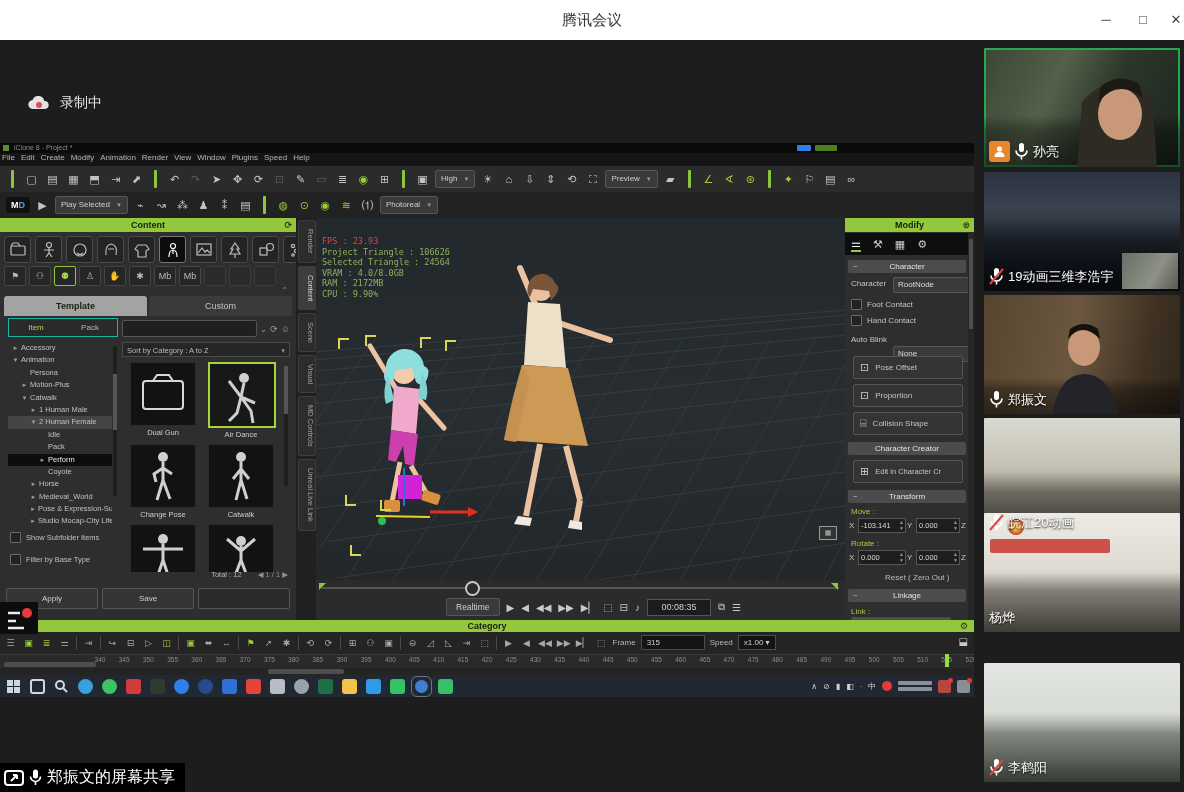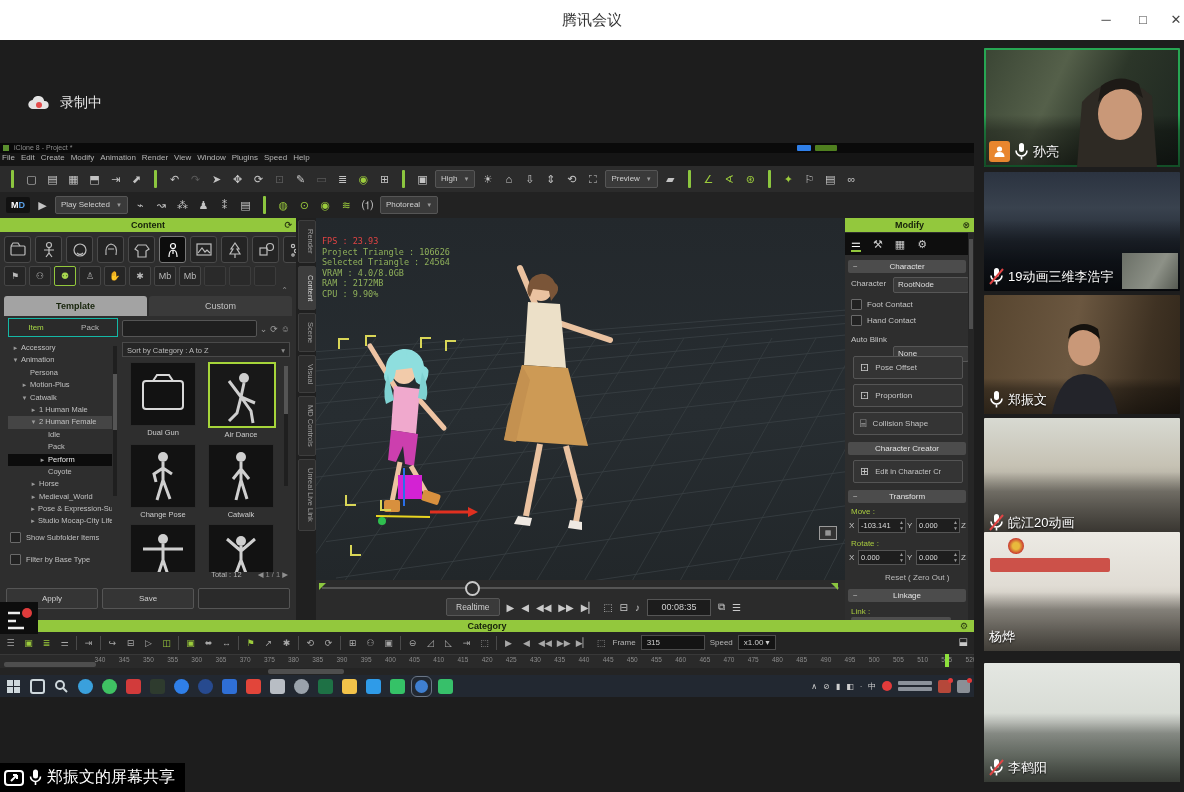--- a/index.html
+++ b/index.html
@@ -978,21 +978,21 @@
             <svg width="15" height="19" viewBox="0 0 15 19">
               <rect x="5" y="1" width="5" height="9" rx="2.5" fill="#fff"></rect>
               <path d="M2 8.5 a5.5 5.5 0 0 0 11 0" stroke="#fff" stroke-width="1.6" fill="none"></path>
               <line x1="7.5" y1="14.5" x2="7.5" y2="17.5" stroke="#fff" stroke-width="1.6"></line>
               <line x1="1" y1="17" x2="14" y2="2" stroke="#e04545" stroke-width="2"></line>
             </svg>
           </span>
           <span>皖江20动画</span>
         </div>
       </div>
-      <div class="tile scene4" style="top: 492px;">
+      <div class="tile scene4" style="top: 473px;">
         <div class="emblem"></div>
         <div class="banner"></div>
         <div class="crowd" style="height:50%;"></div>
         <div class="label">
           <span>杨烨</span>
         </div>
       </div>
       <div class="tile scene5" style="top: 623px;">
         <div class="crowd" style="height:58%;"></div>
         <div class="label">

